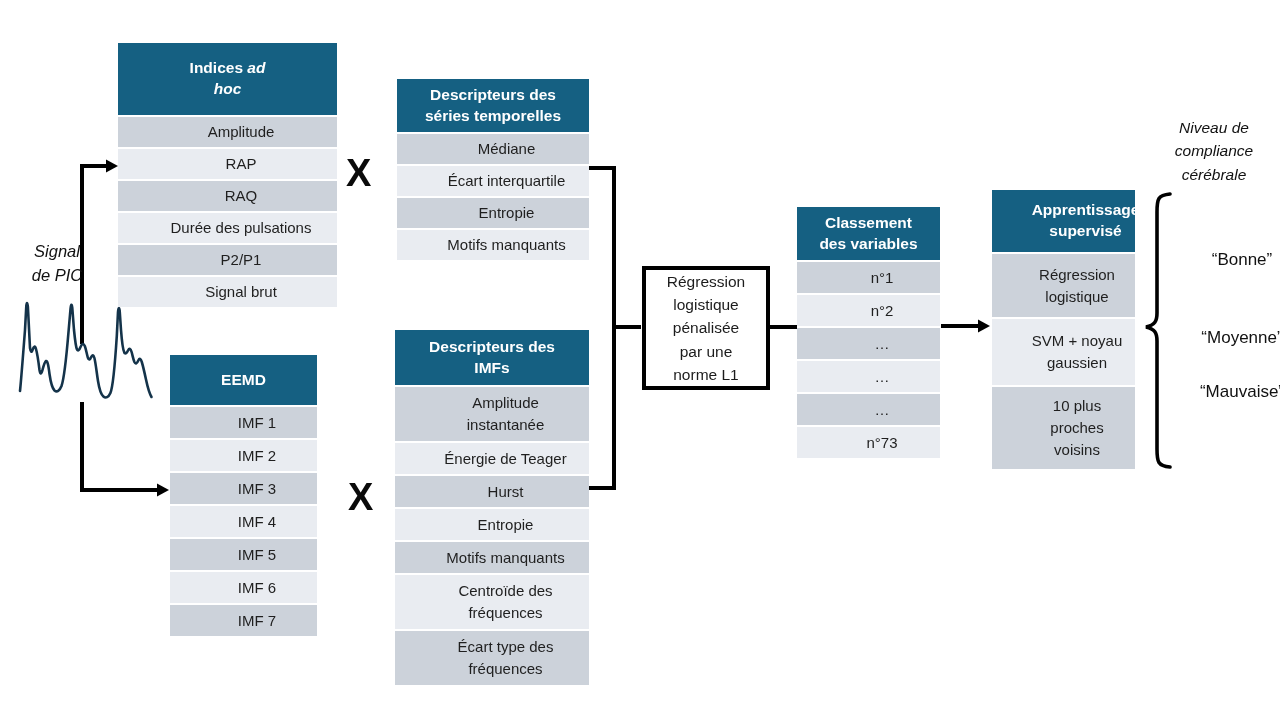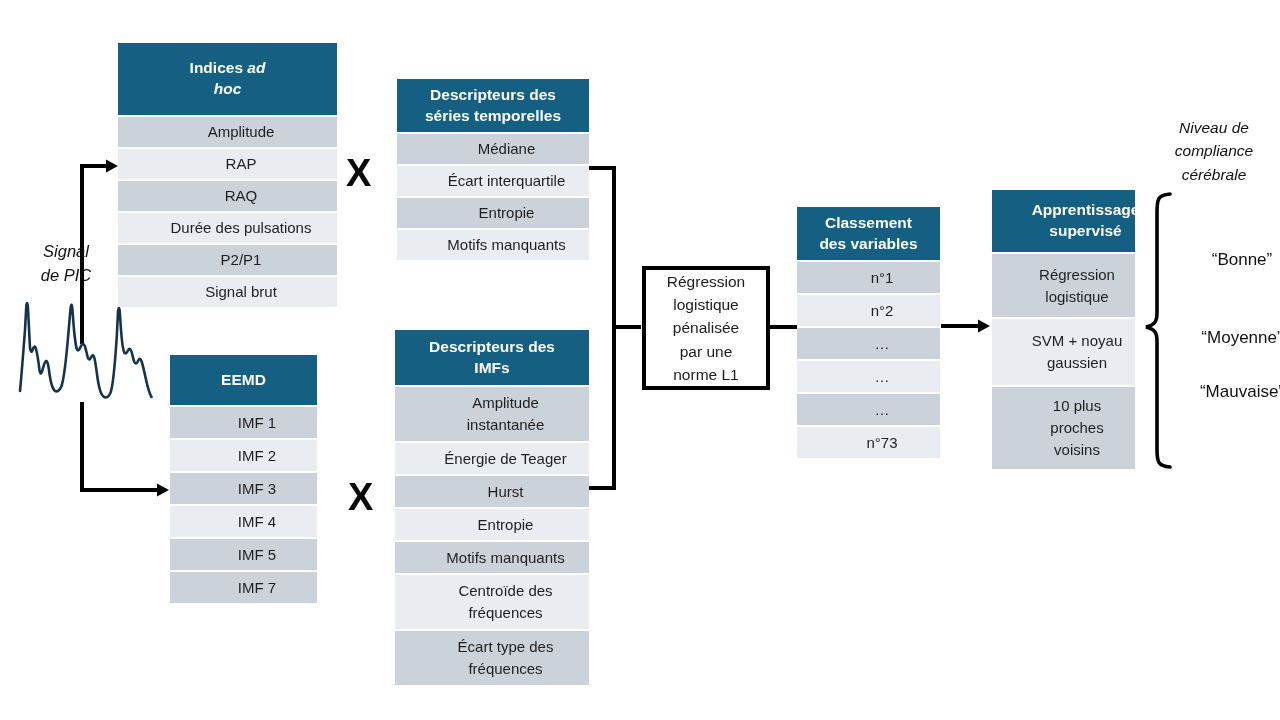--- a/index.html
+++ b/index.html
@@ -71,21 +71,21 @@
            L 70.5,309 C 71,303.5 71.8,303.5 72.3,308 L 74,330 C 75,340 75.8,347 77,349.5
            C 78,351.5 79.3,350 80.5,347 C 82,343.5 83.5,343 84.8,346 C 86,349 86.8,354 87.8,357.5
            C 88.8,360.5 90,360 91.2,357 C 92.3,354.5 93.4,354.5 94.4,358 C 95.6,362.5 96.6,372 98,381
            C 99.3,389 101,394.5 103.4,396.5 C 105.8,398.5 108.4,397.5 110.4,393 C 112.8,387.5 115,364 116.8,336
            L 118,312 C 118.4,307 119.2,307 119.7,311 L 121,330 C 122,343 123,350 124.3,352.5
            C 125.4,354.5 126.8,353 128,350.5 C 129.3,348 130.6,348.5 131.6,352 C 132.6,355.5 133.3,359.5 134.4,362
            C 135.5,364.3 137,363.5 138.3,360.5 C 139.5,358 140.7,358.5 141.8,362 C 143,366 144.5,372.5 146,379.5
            C 147.7,387.5 149.5,393.5 151.5,397"></path>
 </svg>
 
-<div class="free-label sig-label" style="left:24px;top:240px;width:84px;">Signal
+<div class="free-label sig-label" style="left:15px;top:240px;width:84px;">Signal
 de PIC</div>
 
 <div class="table" style="left:118px;top:43px;width:219px;">
   <div class="thead" style="height:72px;">
     <div class="hwrap"><span>Indices </span><span class="it">ad
 hoc</span></div>
   </div>
   <div class="row d">Amplitude</div>
   <div class="row l">RAP</div>
   <div class="row d">RAQ</div>
@@ -103,20 +103,21 @@
   <div class="row l">Motifs manquants</div>
 </div>
 
 <div class="table" style="left:170px;top:355px;width:147px;">
   <div class="thead" style="height:50px;">EEMD</div>
   <div class="row d" style="height:31px;">IMF 1</div>
   <div class="row l" style="height:31px;">IMF 2</div>
   <div class="row d" style="height:31px;">IMF 3</div>
   <div class="row l" style="height:31px;">IMF 4</div>
   <div class="row d" style="height:31px;">IMF 5</div>
+  <div class="row l" style="height:31px;">IMF 6</div>
   <div class="row d" style="height:31px;">IMF 7</div>
 </div>
 
 <div class="table" style="left:395px;top:330px;width:194px;">
   <div class="thead" style="height:55px;">Descripteurs des
 IMFs</div>
   <div class="row d" style="height:54px;">Amplitude
 instantanée</div>
   <div class="row l" style="height:31px;">Énergie de Teager</div>
   <div class="row d" style="height:31px;">Hurst</div>

